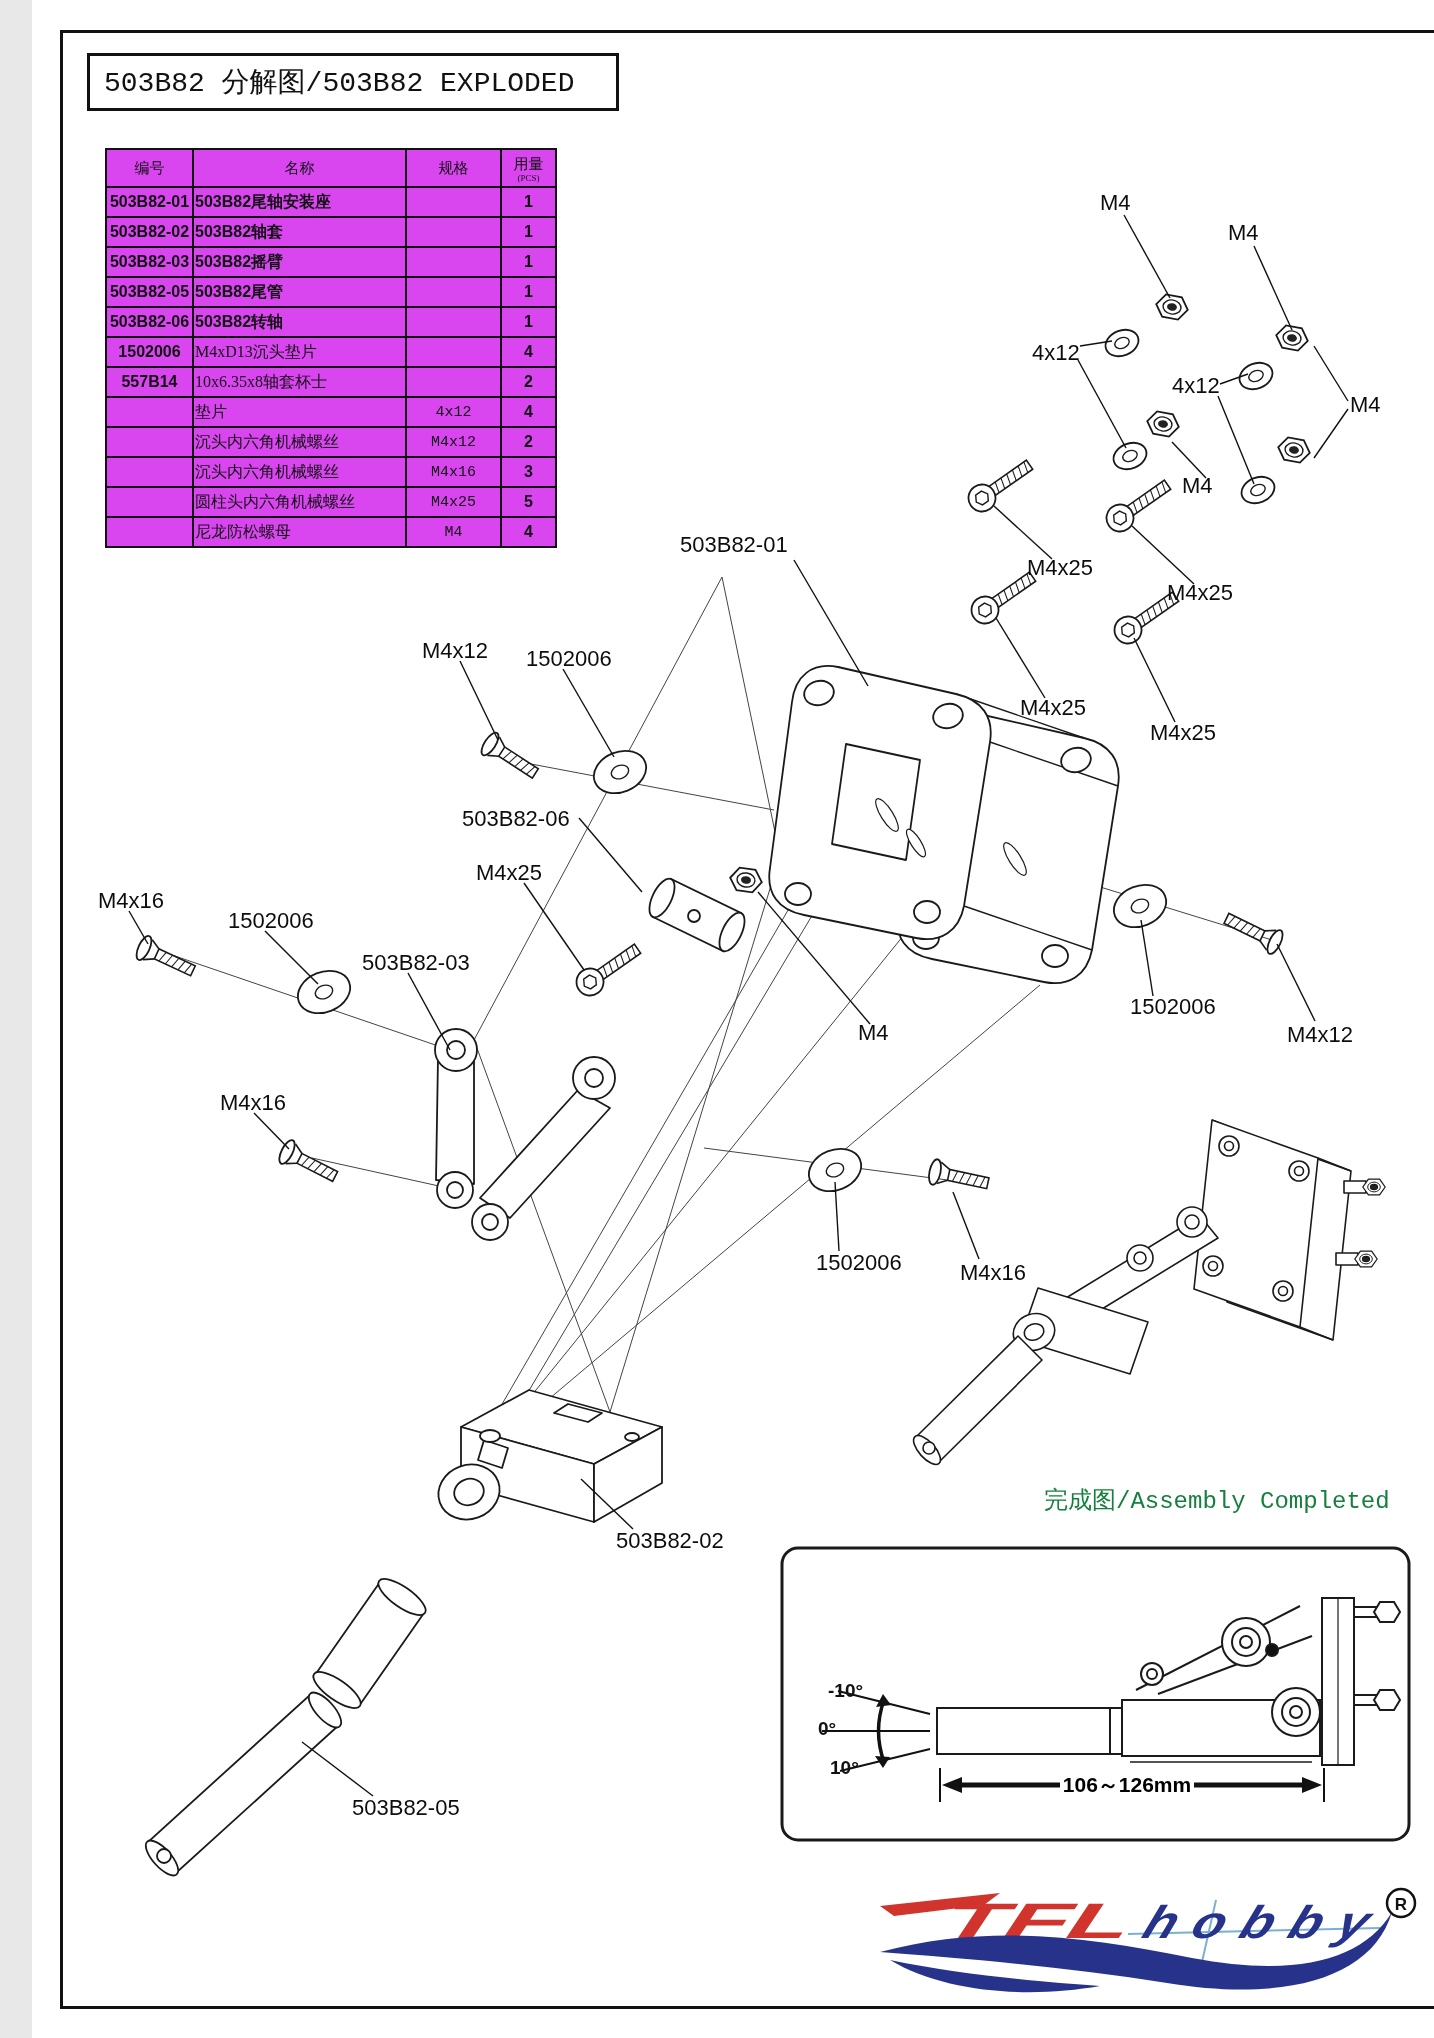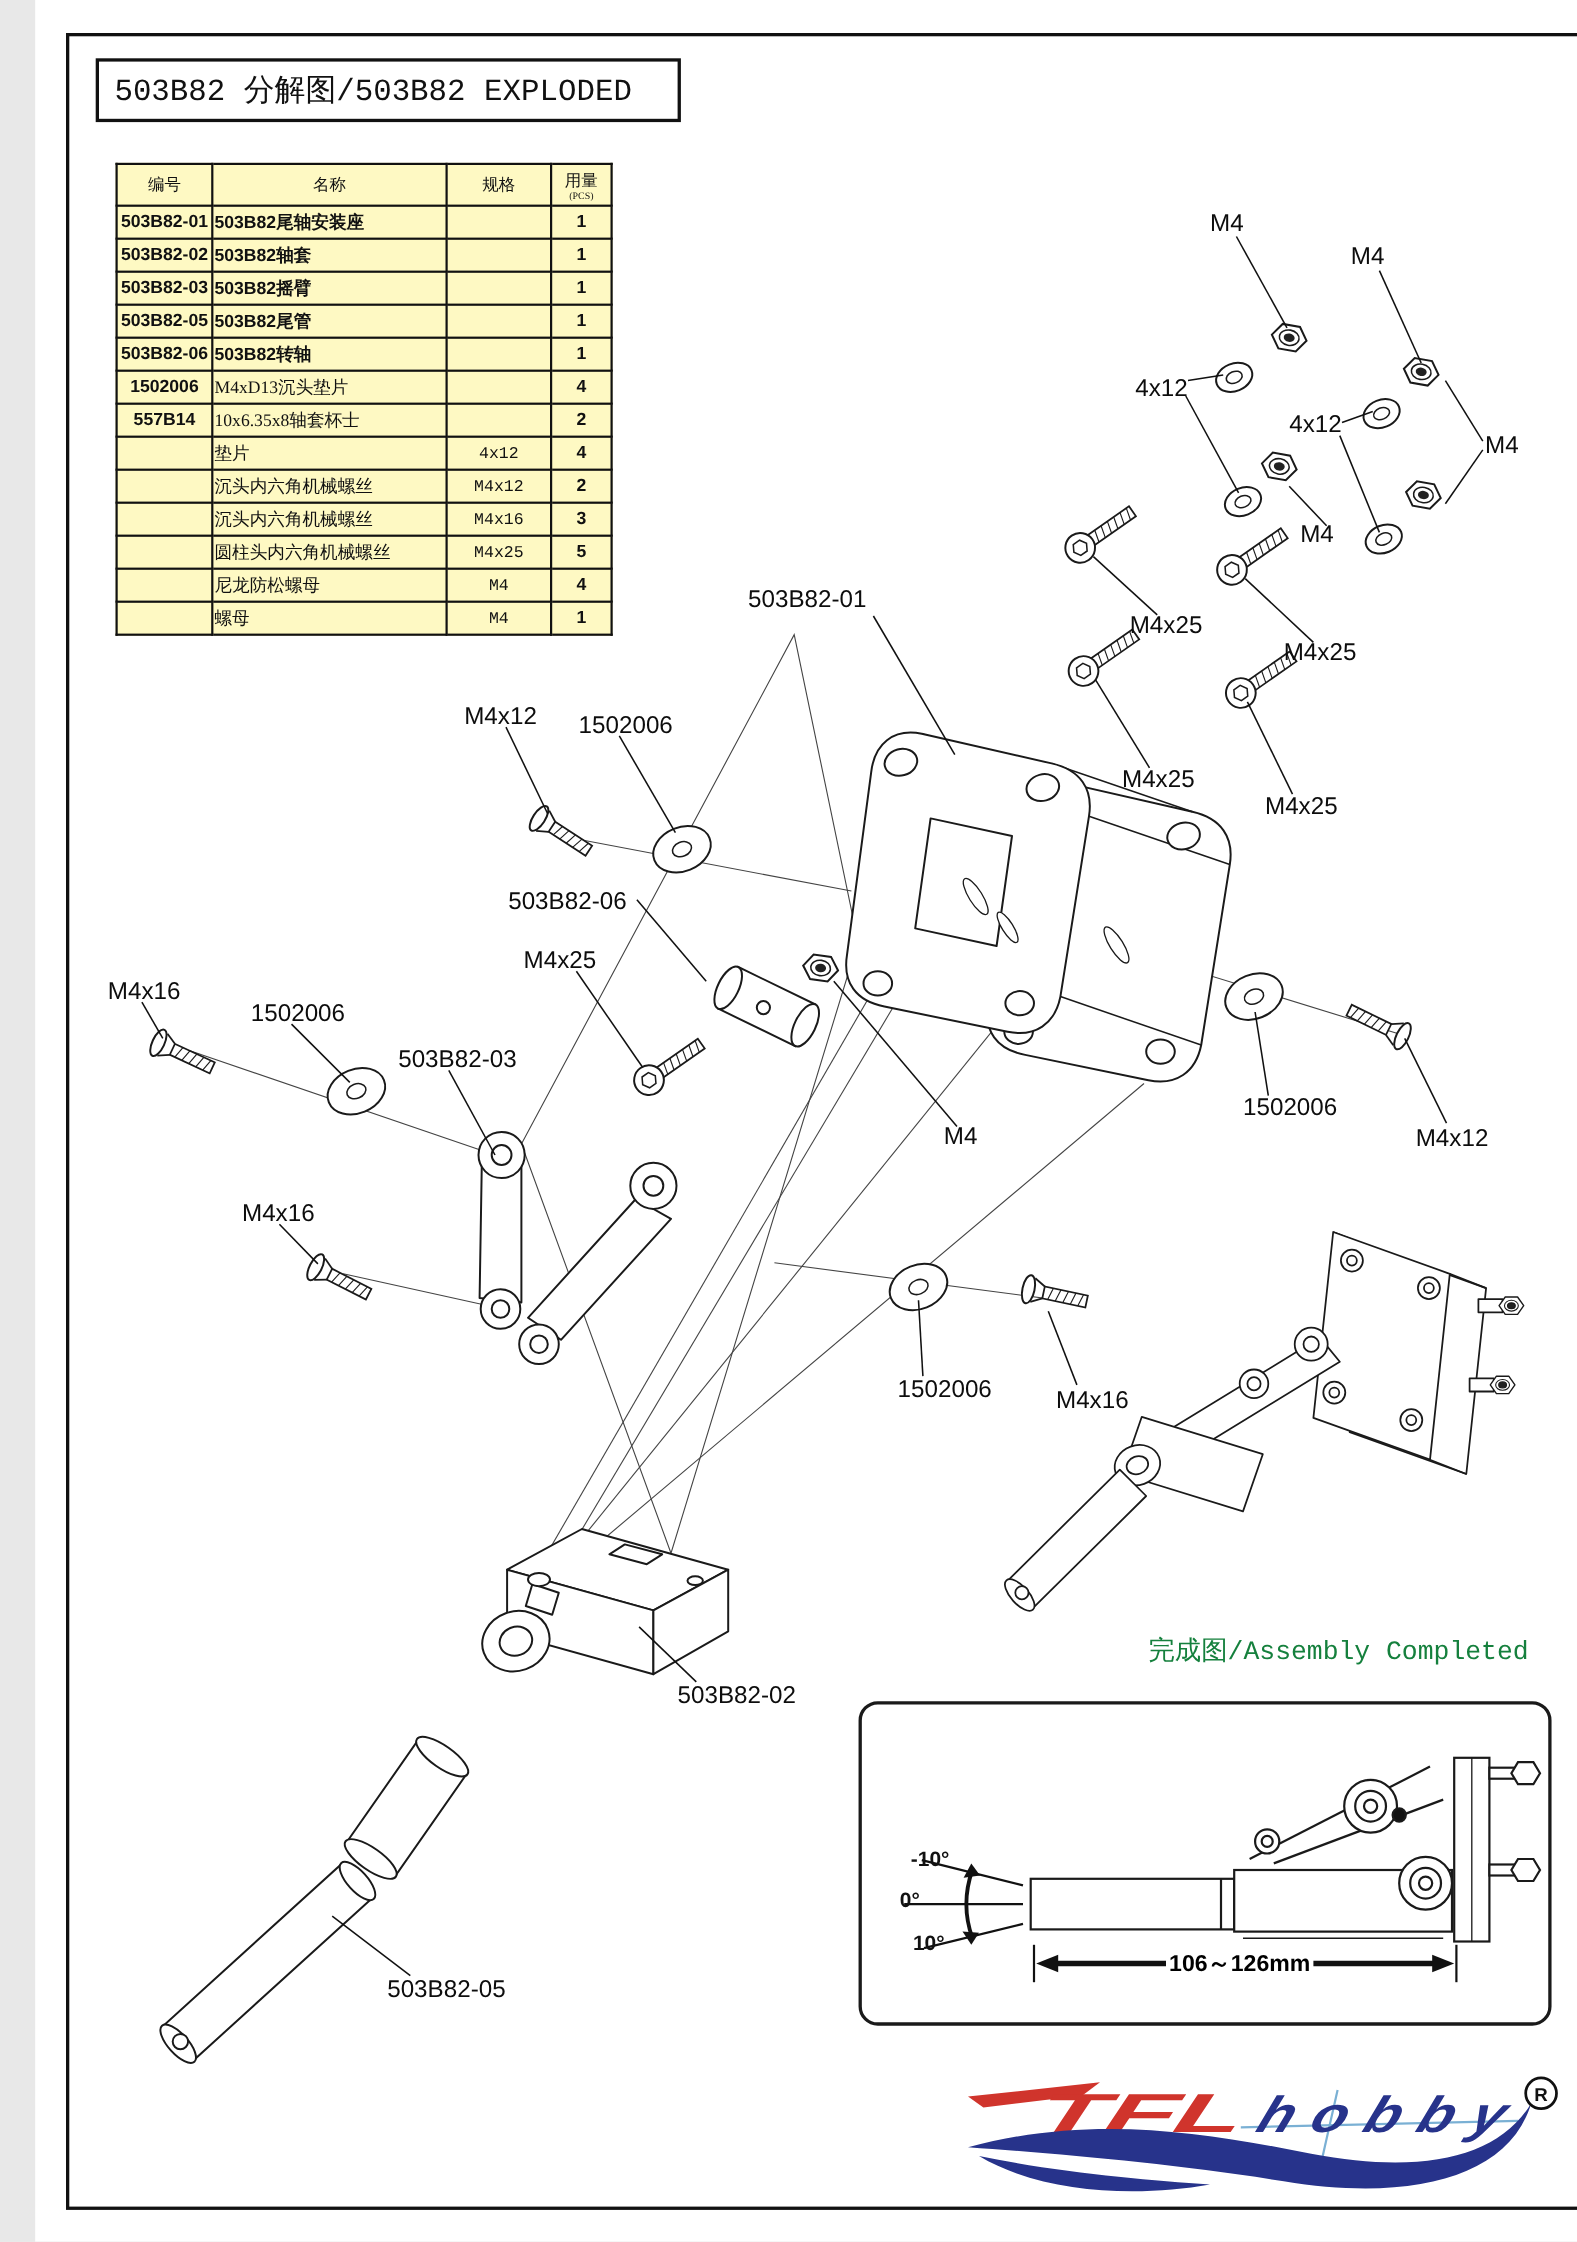--- a/index.html
+++ b/index.html
@@ -2,21 +2,21 @@
 <html><head>
 <meta charset="utf-8">
 <style>
   html,body{margin:0;padding:0;background:#e8e8e8;}
   .page{position:relative;width:1434px;height:2038px;background:#ffffff;overflow:hidden;
         font-family:"Liberation Sans",sans-serif;color:#111;margin-left:32px;}
   .pborder{position:absolute;left:28px;top:30px;width:1380px;height:1973px;border:3px solid #111;}
   .titlebox{position:absolute;left:55px;top:53px;width:532px;height:58px;border:3px solid #111;
         box-sizing:border-box;display:flex;align-items:center;padding-left:14px;
         font:28px "Liberation Mono","DejaVu Sans Mono",monospace;letter-spacing:0px;white-space:nowrap;}
-  .ptable{position:absolute;left:73px;top:148px;border-collapse:collapse;table-layout:fixed;background:#fef9c3;}
+  .ptable{position:absolute;left:73px;top:148px;border-collapse:collapse;table-layout:fixed;background:#d946ef;}
   .ptable th,.ptable td{border:2px solid #111;overflow:hidden;white-space:nowrap;}
   .ptable th{font:15px "Liberation Serif",serif;font-weight:normal;height:34px;}
   .ptable td{height:26px;text-align:center;font:bold 16px "Liberation Sans",sans-serif;}
   .ptable td.c-name{text-align:left;}
   .ptable tr:nth-child(n+7) td.c-name{font:16px "Liberation Serif",serif;}
   .ptable td.c-spec{font:15px "Liberation Mono","DejaVu Sans Mono",monospace;font-weight:normal;}
   .qty-sub{display:block;font-size:9px;line-height:8px;}
   .dlabel{position:absolute;font:22px "Liberation Sans",sans-serif;color:#0d0d0d;white-space:nowrap;}
   .caption{position:absolute;left:1012px;top:1484px;font:24px "Liberation Mono","DejaVu Sans Mono",monospace;
         color:#15803d;white-space:nowrap;}
@@ -111,26 +111,20 @@
           <td></td>
           <td class="c-name">圆柱头内六角机械螺丝</td>
           <td class="c-spec">M4x25</td>
           <td>5</td>
         </tr>
       <tr>
           <td></td>
           <td class="c-name">尼龙防松螺母</td>
           <td class="c-spec">M4</td>
           <td>4</td>
-        </tr>
-      <tr>
-          <td></td>
-          <td class="c-name">螺母</td>
-          <td class="c-spec">M4</td>
-          <td>1</td>
         </tr>
     </tbody>
   </table>
 
   <svg class="art" width="1434" height="2038" viewBox="0 0 1434 2038">
     <defs>
       <g id="nut">
         <polygon points="16,0 8,11.3 -8,11.3 -16,0 -8,-11.3 8,-11.3" fill="#fff" stroke="#1a1a1a" stroke-width="1.8"></polygon>
         <ellipse rx="9" ry="7" fill="#fff" stroke="#1a1a1a" stroke-width="1.4"></ellipse>
         <ellipse rx="5" ry="3.8" fill="#222"></ellipse>

